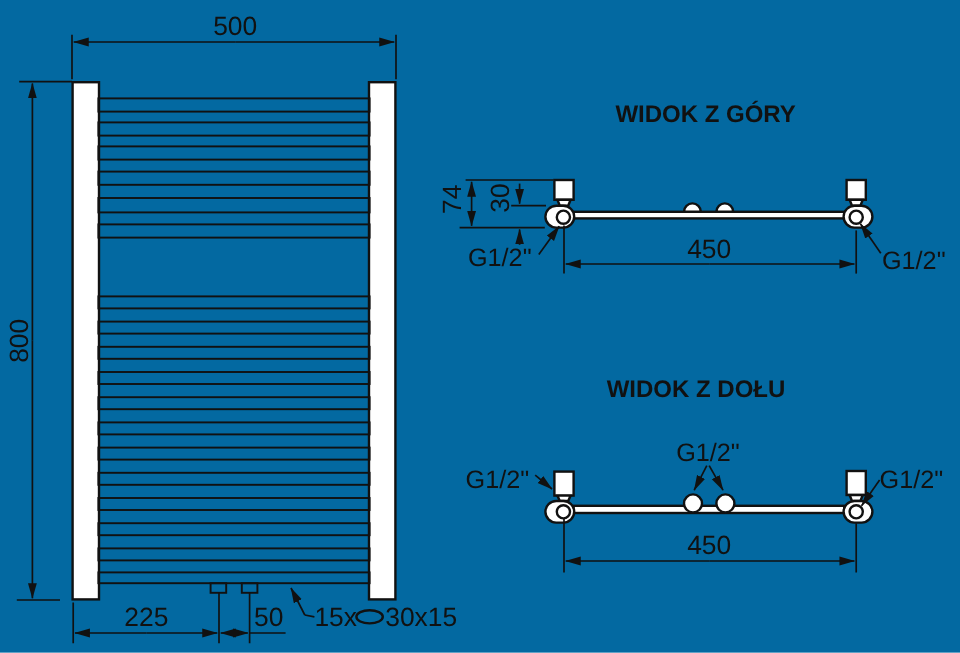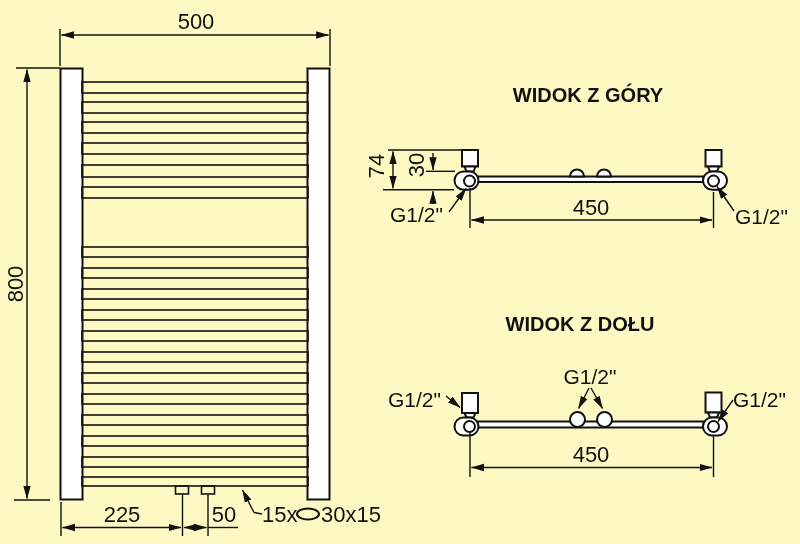--- a/index.html
+++ b/index.html
@@ -1,16 +1,16 @@
 <!DOCTYPE html>
 <html><head>
 <meta charset="utf-8">
 <style>
   html,body{margin:0;padding:0;background:#ffffff;}
-  .stage{width:800px;height:544px;background:#fef9c3;position:relative;font-family:"Liberation Sans",sans-serif;}
+  .stage{width:800px;height:544px;background:#0369a1;position:relative;font-family:"Liberation Sans",sans-serif;}
   svg{display:block;}
   .obj{fill:none;stroke:#111;stroke-width:2;}
   .obj-thin{fill:none;stroke:#111;stroke-width:1.6;}
   .objfill{fill:#fff;stroke:#111;stroke-width:2;}
   .dimline{fill:none;stroke:#111;stroke-width:1.4;}
   .dim{font-family:"Liberation Sans",sans-serif;font-size:22px;fill:#111;}
   .dim-s{font-family:"Liberation Sans",sans-serif;font-size:21px;fill:#111;}
   .vtitle{font-family:"Liberation Sans",sans-serif;font-size:20px;font-weight:700;fill:#111;}
   #tubes rect{fill:none;stroke:#111;stroke-width:1.6;}
 </style>

